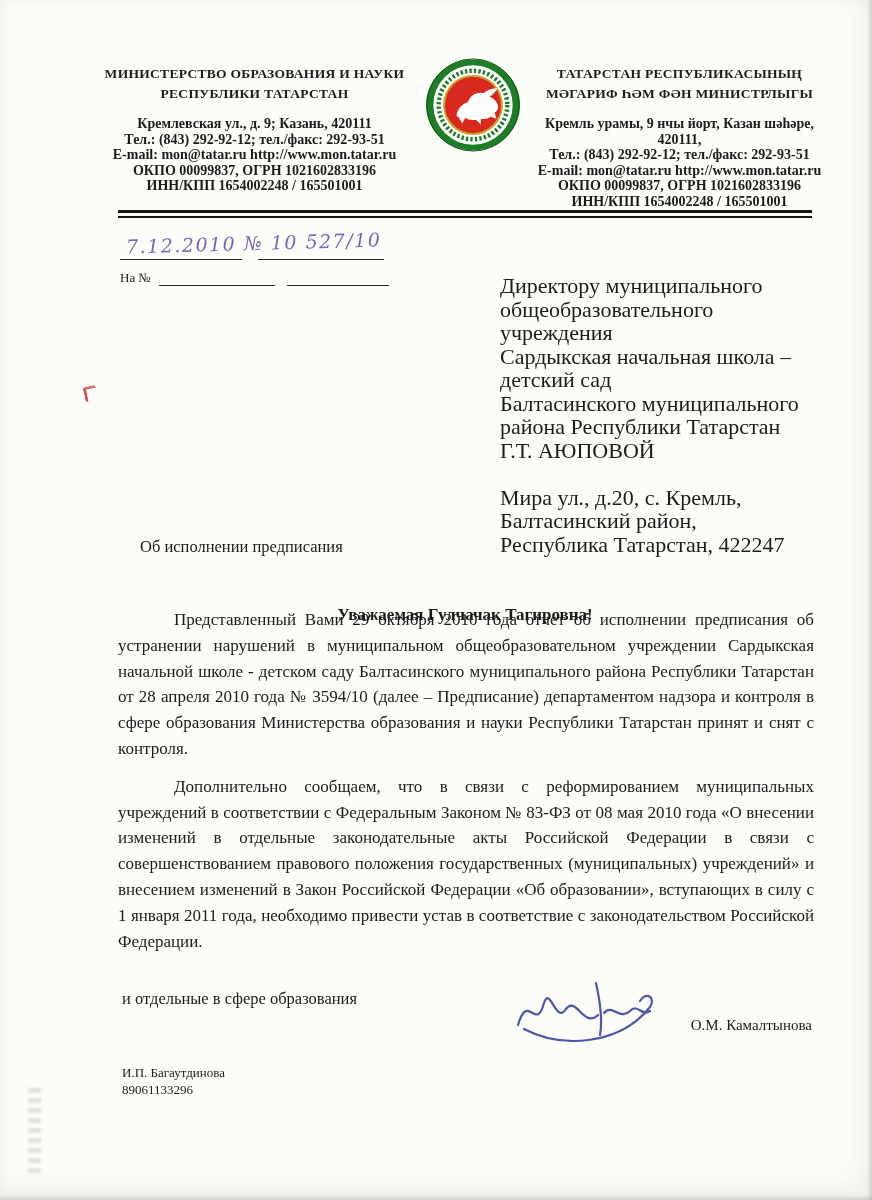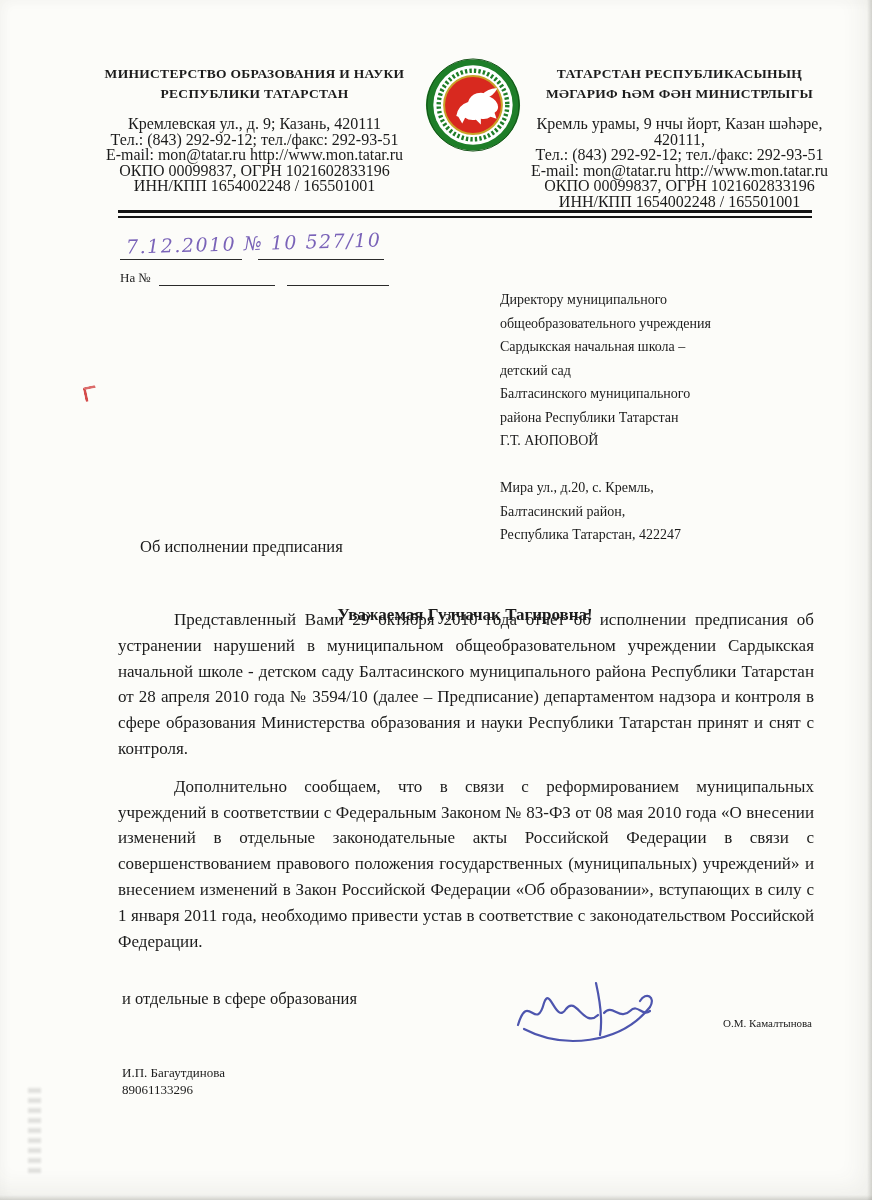--- a/index.html
+++ b/index.html
@@ -12,21 +12,21 @@
     box-shadow: inset -10px -12px 22px rgba(70,70,60,0.07), inset 3px 2px 12px rgba(70,70,60,0.03);
   }
 
   
   .header { position:absolute; top:56px; left:92px; right:42px; display:flex; align-items:flex-start; }
   .hcol { text-align:center; }
   .hcol-left  { flex:0 0 325px; padding-top:8px; }
   .hcol-right { flex:1; padding-top:8px; }
   .logo-wrap { flex:0 0 112px; display:flex; justify-content:center; padding-top:0; }
   .h-title { font-weight:bold; font-size:13.5px; line-height:1.45; letter-spacing:.3px; }
-  .h-lines { margin-top:13px; font-size:16px; line-height:15.5px; }
+  .h-lines { margin-top:13px; font-size:14px; line-height:15.5px;font-weight:bold; }
   .logo-svg { width:98px; height:98px; }
 
   
   .rule { position:absolute; top:210px; left:118px; width:694px; }
   .rule-top { height:2.5px; background:#161616; }
   .rule-bot { height:2px; background:#161616; margin-top:3px; }
 
   
   .ref-block { position:absolute; top:234px; left:120px; width:300px; }
   .ref-row1 { position:relative; height:30px; }
@@ -36,36 +36,36 @@
   .handwriting {
     font-family:"DejaVu Serif", serif; font-style:italic;
     color:#7a63b8; letter-spacing:1.5px;
   }
   .hw-ref { position:absolute; left:6px; top:-2px; font-size:19px; transform:rotate(-1.6deg); white-space:nowrap; }
   .ref-row2 { margin-top:6px; font-size:13px; }
   .seg-c { width:116px; margin-left:8px; height:14px; }
   .seg-d { width:102px; margin-left:12px; height:14px; }
 
   
-  .recipient { position:absolute; top:288px; left:500px; width:316px; font-size:14px; line-height:23.5px; }
+  .recipient { position:absolute; top:274px; left:500px; width:316px; font-size:22px; line-height:23.5px; }
   .recipient-line { min-height:23.5px; }
 
   
   .subject { position:absolute; top:537px; left:140px; font-size:16.5px; }
   .salutation { position:absolute; top:605px; left:118px; width:694px; text-align:center; font-weight:bold; font-size:17px; }
 
   
   .body-text { position:absolute; top:607px; left:118px; width:696px; font-size:17px; line-height:25.8px; text-align:justify; }
   .body-text p { text-indent:56px; margin:0; }
   .body-text p + p { margin-top:12px; }
 
   
   .sig-block { position:absolute; top:987px; left:122px; width:692px; }
   .sig-role { font-size:16.5px; line-height:24.5px; }
-  .sig-name { position:absolute; right:2px; top:30px; font-size:11px; }
+  .sig-name { position:absolute; right:2px; top:30px; font-size:15px; }
   .sig-scrawl { position:absolute; left:378px; top:-14px; width:180px; height:80px; }
 
   
   .footer { position:absolute; top:1064px; left:122px; font-size:13px; line-height:17px; }
 
   
   .red-mark { position:absolute; left:84px; top:386px; width:13px; height:15px;
     border-left:3px solid rgba(205,45,45,.85); border-top:3px solid rgba(205,45,45,.7);
     transform:rotate(-12deg); border-radius:2px; }
   .smudge { position:absolute; left:28px; bottom:26px; width:13px; height:86px; opacity:.45;

